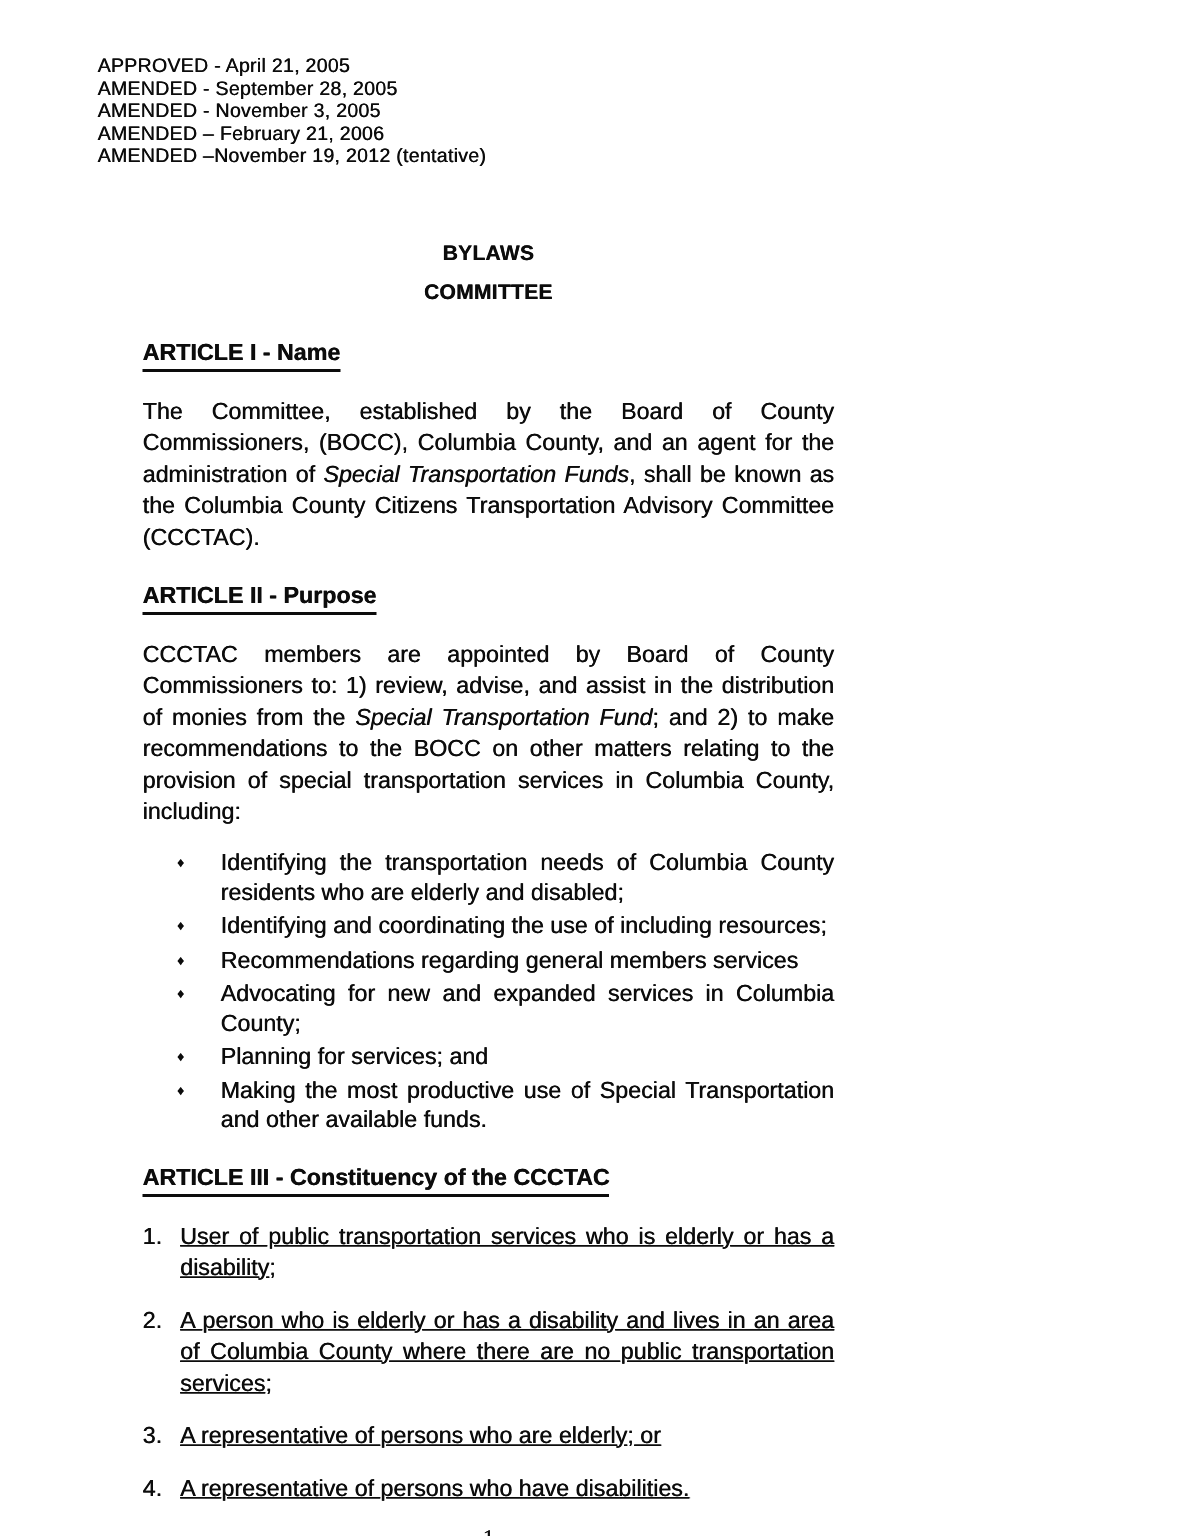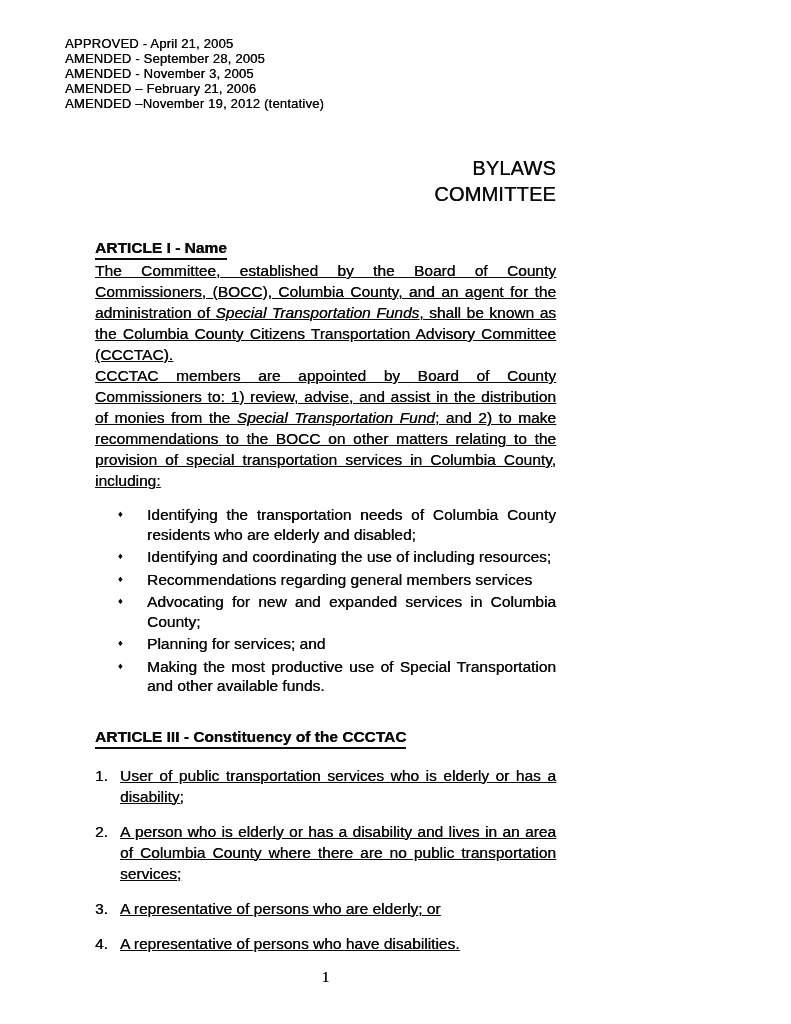--- a/index.html
+++ b/index.html
@@ -12,25 +12,25 @@
   .page {
     box-sizing: border-box;
     width: 647px; height: 1024px;
     padding: 36px 91px 0 65px;
     overflow: hidden;
     background: #ffffff;
     text-shadow: 0.3px 0 0 currentColor; 
   }
   .rev-line { font-size: 13px; line-height: 15px; letter-spacing: 0.2px; white-space: pre; }
   .content { margin-left: 30px; }
-  .title-block { margin-top: 44px; text-align: right; font-weight: normal; font-size: 20px; }
+  .title-block { margin-top: 44px; text-align: center; font-weight: bold; font-size: 14px; }
   .title-line { line-height: 26px; letter-spacing: 0.2px; }
-  .article-heading { margin-top: 32px; font-size: 15.5px; font-weight: bold; line-height: 18px; }
+  .article-heading { margin-top: 20px; font-size: 15.5px; font-weight: bold; line-height: 18px; }
   .article-heading .hd { display: inline-block; border-bottom: 2px solid currentColor; padding-bottom: 1px; }
-  .body-para { margin: 0 0 0 0; font-size: 15.5px; line-height: 21px; text-align: justify; text-decoration: underline; }
+  .body-para { margin: 16px 0 0 0; font-size: 15.5px; line-height: 21px; text-align: justify; }
   .body-para em { font-style: italic; }
   .bullet-list { margin-top: 14px; }
   .bullet-item { display: flex; margin-bottom: 3px; font-size: 15.5px; line-height: 19.5px; }
   .bullet-glyph { flex: none; width: 29px; margin-left: 23px; font-size: 9px; line-height: 19.5px; }
   .bullet-text { flex: 1; text-align: justify; }
   .num-list { margin-top: 16px; }
   .num-item { display: flex; margin-bottom: 14px; font-size: 15.5px; line-height: 21px; }
   .num-label { flex: none; width: 25px; }
   .num-text { flex: 1; text-align: justify; text-decoration: underline; }
   .page-number {
@@ -58,20 +58,23 @@
     <div class="title-block">
         <div class="title-line">BYLAWS</div>
         <div class="title-line">COMMITTEE</div>
       </div>
 
     <div class="article-heading">
       <span class="hd">ARTICLE I - Name</span>
     </div>
     <p class="body-para"><span>The Committee, established by the Board of County Commissioners, (BOCC), Columbia County, and an agent for the administration of </span><em>Special Transportation Funds</em><span>, shall be known as the Columbia County Citizens Transportation Advisory Committee (CCCTAC).</span></p>
 
+    <div class="article-heading">
+      <span class="hd">ARTICLE II - Purpose</span>
+    </div>
     <p class="body-para"><span>CCCTAC members are appointed by Board of County Commissioners to: 1) review, advise, and assist in the distribution of monies from the </span><em>Special Transportation Fund</em><span>; and 2) to make recommendations to the BOCC on other matters relating to the provision of special transportation services in Columbia County, including:</span></p>
     <div class="bullet-list">
         <div class="bullet-item">
           <span class="bullet-glyph">♦</span>
           <span class="bullet-text">Identifying the transportation needs of Columbia County residents who are elderly and disabled;</span>
         </div>
         <div class="bullet-item">
           <span class="bullet-glyph">♦</span>
           <span class="bullet-text">Identifying and coordinating the use of including resources;</span>
         </div>

